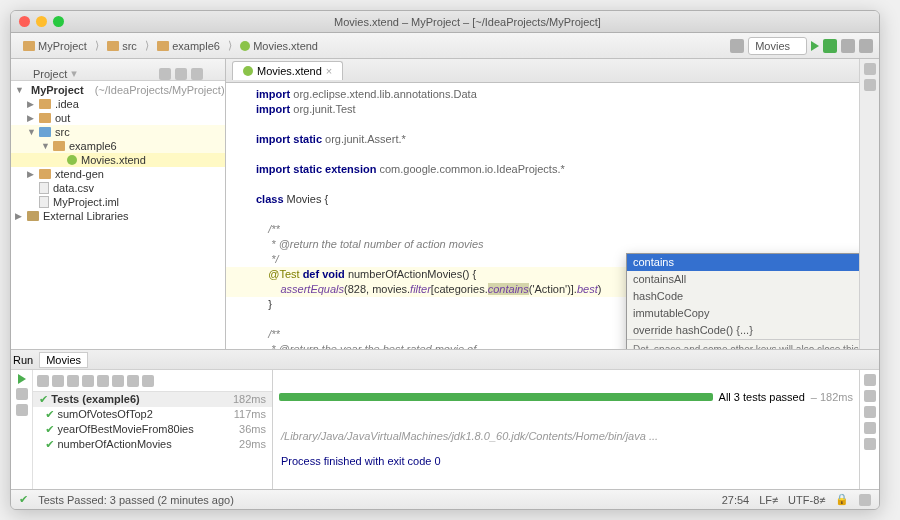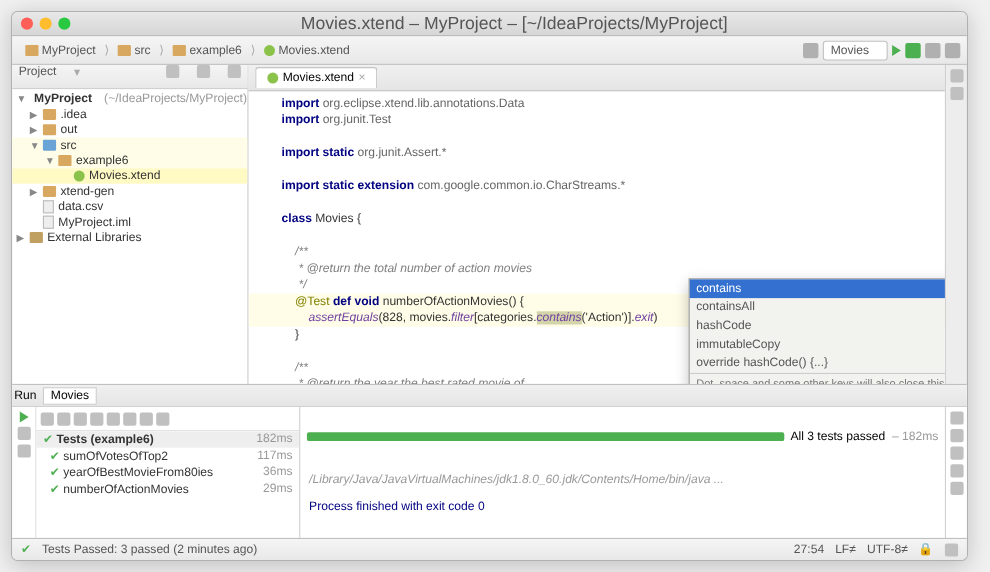--- a/index.html
+++ b/index.html
@@ -2,33 +2,33 @@
 <html><head>
 <meta charset="utf-8">
 <style>
 * { margin: 0; padding: 0; box-sizing: border-box; font-family: "Lucida Grande", "Segoe UI", sans-serif; font-size: 11px; }
 body { background: #f0f0f0; }
 .window { width: 870px; height: 500px; margin: 10px; background: #ededed; border: 1px solid #b0b0b0; border-radius: 6px; overflow: hidden; display: flex; flex-direction: column; box-shadow: 0 4px 20px rgba(0,0,0,0.2); }
 .titlebar { height: 22px; background: linear-gradient(#e8e8e8,#d6d6d6); display: flex; align-items: center; padding: 0 8px; border-bottom: 1px solid #b0b0b0; }
 .traffic { display: flex; gap: 6px; }
 .tl { width: 11px; height: 11px; border-radius: 50%; }
 .tl.r { background: #ff5f57; } .tl.y { background: #ffbd2e; } .tl.g { background: #28c940; }
-.titlebar .title { flex: 1; text-align: center; color: #555; font-size: 16px; }
+.titlebar .title { flex: 1; text-align: center; color: #555; font-size: 11px; }
 .toolbar { height: 26px; background: linear-gradient(#f5f5f5,#e8e8e8); border-bottom: 1px solid #c0c0c0; display: flex; align-items: center; padding: 0 6px; gap: 4px; }
 .breadcrumb { display: flex; align-items: center; gap: 2px; flex: 1; }
 .bc-item { padding: 2px 6px; color: #555; display: flex; align-items: center; gap: 3px; }
 .bc-sep { color: #aaa; }
 .folder-icon { width: 12px; height: 10px; background: #d9a860; border-radius: 1px; display: inline-block; }
 .xtend-icon { width: 10px; height: 10px; background: #8bc34a; border-radius: 50%; display: inline-block; }
 .run-select { background: #fff; border: 1px solid #c0c0c0; border-radius: 3px; padding: 2px 16px 2px 6px; color: #555; }
 .run-btn { width: 0; height: 0; border-left: 8px solid #4caf50; border-top: 5px solid transparent; border-bottom: 5px solid transparent; }
 .tool-icon { width: 14px; height: 14px; background: #b0b0b0; border-radius: 2px; }
 .main-split { flex: 1; display: flex; overflow: hidden; }
 .left-panel { width: 215px; background: #fff; border-right: 1px solid #c0c0c0; display: flex; flex-direction: column; }
-.panel-header { height: 22px; background: linear-gradient(#f5f5f5,#e8e8e8); border-bottom: 1px solid #d0d0d0; display: flex; align-items: flex-start; padding: 0 6px; gap: 16px; color: #555; }
+.panel-header { height: 22px; background: linear-gradient(#f5f5f5,#e8e8e8); border-bottom: 1px solid #d0d0d0; display: flex; align-items: flex-end; padding: 0 22px; gap: 4px; color: #555; }
 .panel-header .spacer { flex: 1; }
 .tree { flex: 1; overflow: auto; padding: 2px 0; }
 .tree-item { display: flex; align-items: center; gap: 4px; padding: 1px 4px; color: #333; white-space: nowrap; }
 .tree-item.sel { background: #fffde7; }
 .tree-item.hl { background: #fff9c4; }
 .arrow { width: 8px; color: #888; font-size: 9px; }
 .depth1 { padding-left: 16px; } .depth2 { padding-left: 30px; } .depth3 { padding-left: 44px; }
 .file-icon { width: 10px; height: 12px; background: #eee; border: 1px solid #bbb; display: inline-block; }
 .editor-area { flex: 1; display: flex; flex-direction: column; background: #fff; }
 .editor-tabs { height: 24px; background: linear-gradient(#f0f0f0,#e5e5e5); border-bottom: 1px solid #c0c0c0; display: flex; align-items: center; padding-left: 6px; }
@@ -175,29 +175,29 @@
           <span>Movies.xtend</span>
           <span style="color:#aaa">×</span>
         </div>
       </div>
       <div class="editor">
 <div><span class="kw">import</span> <span class="pkg">org.eclipse.xtend.lib.annotations.Data</span></div>
 <div><span class="kw">import</span> <span class="pkg">org.junit.Test</span></div>
 <div>&nbsp;</div>
 <div><span class="kw">import static</span> <span class="pkg">org.junit.Assert.*</span></div>
 <div>&nbsp;</div>
-<div><span class="kw">import static extension</span> <span class="pkg">com.google.common.io.CharStreams.*</span></div>
+<div><span class="kw">import static extension</span> <span class="pkg">com.google.common.io.IdeaProjects.*</span></div>
 <div>&nbsp;</div>
 <div><span class="kw">class</span> <span>Movies {</span></div>
 <div>&nbsp;</div>
 <div>&nbsp;&nbsp;&nbsp;&nbsp;<span class="cmt">/**</span></div>
 <div>&nbsp;&nbsp;&nbsp;&nbsp;<span class="cmt"> * @return the total number of action movies</span></div>
 <div>&nbsp;&nbsp;&nbsp;&nbsp;<span class="cmt"> */</span></div>
 <span class="hlrow">&nbsp;&nbsp;&nbsp;&nbsp;<span class="ann">@Test</span> <span class="kw">def void</span> <span>numberOfActionMovies() {</span></span>
-<span class="hlrow">&nbsp;&nbsp;&nbsp;&nbsp;&nbsp;&nbsp;&nbsp;&nbsp;<span class="mtd">assertEquals</span><span>(828, movies.</span><span class="mtd">filter</span><span>[categories.</span><span class="mtd" style="background:#d4d4aa">contains</span><span>('Action')].</span><span class="mtd">exit</span><span>)</span></span>
+<span class="hlrow">&nbsp;&nbsp;&nbsp;&nbsp;&nbsp;&nbsp;&nbsp;&nbsp;<span class="mtd">assertEquals</span><span>(828, movies.</span><span class="mtd">filter</span><span>[categories.</span><span class="mtd" style="background:#d4d4aa">contains</span><span>('Action')].</span><span class="mtd">best</span><span>)</span></span>
 <div>&nbsp;&nbsp;&nbsp;&nbsp;<span>}</span></div>
 <div>&nbsp;</div>
 <div>&nbsp;&nbsp;&nbsp;&nbsp;<span class="cmt">/**</span></div>
 <div>&nbsp;&nbsp;&nbsp;&nbsp;<span class="cmt"> * @return the year the best rated movie of</span></div>
 
         <div class="popup">
           <div class="popup-row sel">
               <span>contains</span>
             </div>
           <div class="popup-row">

